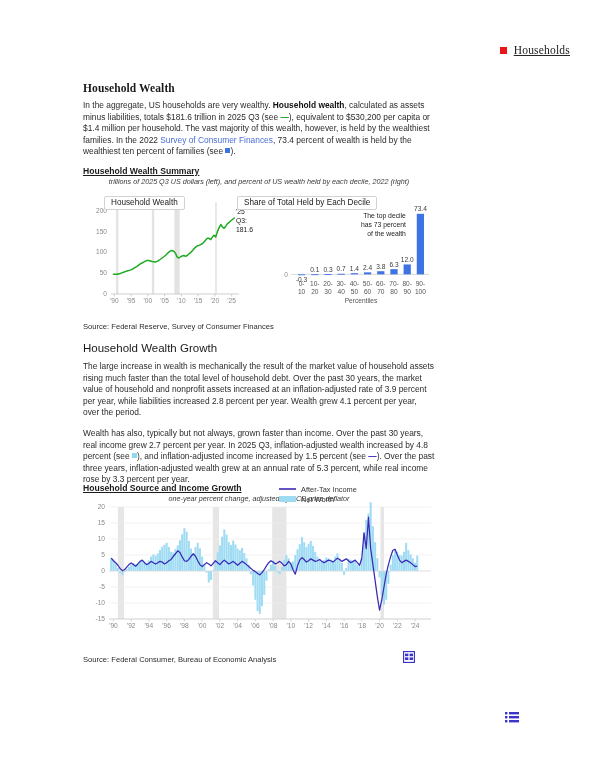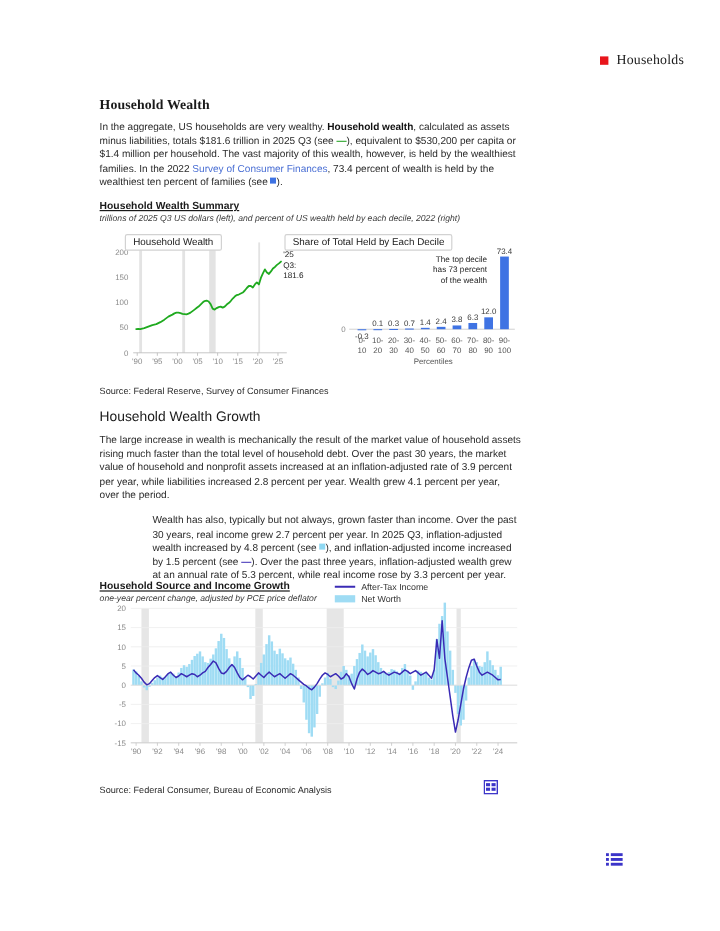--- a/index.html
+++ b/index.html
@@ -4,40 +4,40 @@
 <style>
   html,body{margin:0;padding:0;}
   body{
     width:600px;height:776px;background:#ffffff;
     font-family:"Liberation Sans", sans-serif;
     color:#262626;overflow:hidden;position:relative;
   }
   .page{position:relative;width:600px;height:776px;}
 
   
-  .hdr{position:absolute;right:30px;top:44px;display:flex;align-items:center;gap:7px;}
+  .hdr{position:absolute;right:30px;top:44px;display:flex;align-items:center;gap:7px;text-decoration:underline;}
   .hdr-sq{width:7px;height:7px;background:#E8151B;display:block;}
   .hdr-txt{font-family:"Liberation Serif",serif;font-size:11.5px;color:#1a1a1a;letter-spacing:.2px;}
 
   
   .col{position:absolute;left:83px;width:352px;}
   h2.sec{font-family:"Liberation Serif",serif;font-size:11.5px;font-weight:700;margin:0;color:#1a1a1a;letter-spacing:.1px;}
   h2.sec2{font-family:"Liberation Sans",sans-serif;font-size:11.5px;font-weight:400;margin:0;color:#1a1a1a;}
   p.body{font-size:8.4px;line-height:11.6px;margin:0;color:#2b2b2b;text-align:left;}
-  p.body + p.body{margin-top:9px;margin-left:44px;}
+  p.body + p.body{margin-top:9px;}
   b.kw{font-weight:700;color:#111;}
   a.lk{color:#4a6fd4;text-decoration:none;}
   .ds-green{color:#1fa01f;font-weight:700;}
   .sq-blue{display:inline-block;width:5px;height:5px;background:#3f73e3;vertical-align:1px;}
   .sq-lblue{display:inline-block;width:5px;height:5px;background:#8fd8f2;vertical-align:1px;}
   .dash-pur{color:#3a2bb5;font-weight:700;}
 
   
   .fig-title{font-size:8.6px;font-weight:700;color:#1a1a1a;margin:0;text-decoration:underline;}
-  .fig-sub{font-size:7.2px;font-style:italic;color:#3a3a3a;margin:1px 0 0 0;}
+  .fig-sub{font-size:7.2px;font-style:italic;color:#3a3a3a;margin:1px 0 0 0;text-align:center;}
   .src{font-size:7.6px;color:#2b2b2b;}
 
   .panel-label{
     display:inline-block;border:1px solid #d2d2d2;background:#fff;
     font-size:8.2px;color:#1a1a1a;padding:1.5px 6px;border-radius:2px;
     white-space:nowrap;
   }
   .axlab{font-size:6.6px;fill:#8a8a8a;font-family:"Liberation Sans",sans-serif;}
   .axlab-d{font-size:6.6px;fill:#555;font-family:"Liberation Sans",sans-serif;}
   .vallab{font-size:6.6px;fill:#3a3a3a;font-family:"Liberation Sans",sans-serif;}

